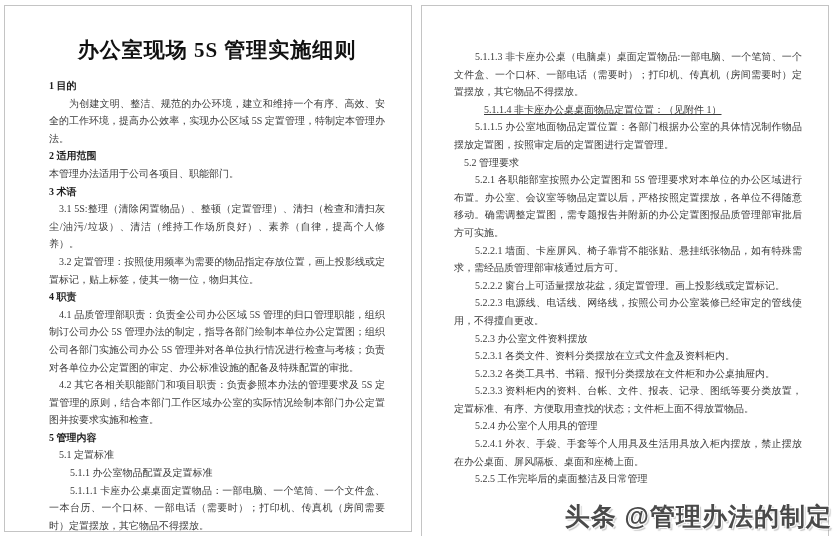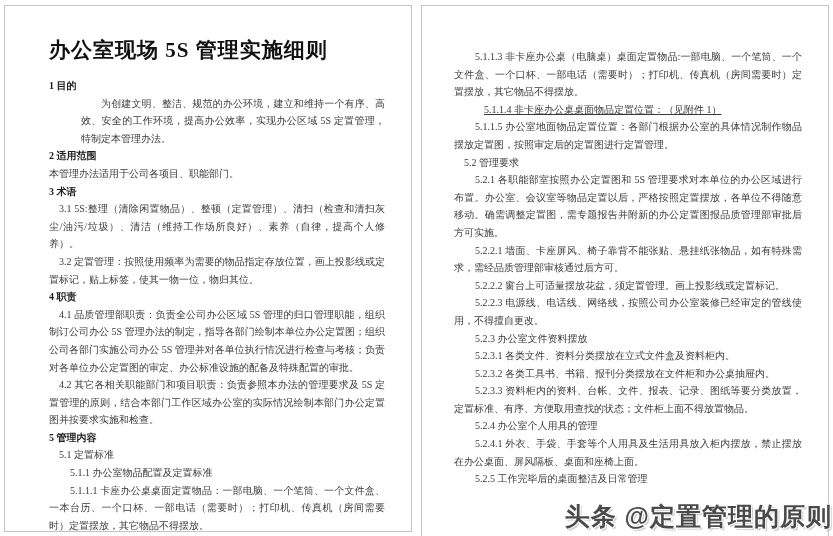--- a/index.html
+++ b/index.html
@@ -17,33 +17,33 @@
   }
   .page{
     position:absolute;top:5px;background:#ffffff;
     border:1px solid var(--page_border);
   }
   .page-left{left:4px;width:408px;height:527px;padding:30px 26px 0 44px;}
   .page-right{left:421px;width:408px;height:545px;padding:42px 26px 0 32px;}
   .doc-title{
     margin:0 0 13px 0;
     font-size:21px;font-weight:bold;color:#111;
-    text-align:left;letter-spacing:1px;line-height:28px;
+    text-align:center;letter-spacing:1px;line-height:28px;
     font-family:"Liberation Serif","DejaVu Serif",serif;
   }
   .para{
     margin:0;
     font-size:10px;
     line-height:17.6px;
     color:var(--text_color);
     text-align:justify;
     word-break:break-all;
   }
   .para.heading{font-weight:bold;color:var(--heading_color);}
-  .para.body{text-indent:2em;margin-left:32px;}
+  .para.body{text-indent:2em;}
   .para.flush{text-indent:0;}
   .para.num1{text-indent:1em;}
   .para.num2{text-indent:2.1em;}
   .para.num3{text-indent:3em;text-decoration:underline;}
   .watermark{
     position:absolute;right:1px;bottom:3px;
     font-family:"Liberation Sans","DejaVu Sans",sans-serif;
     font-size:25px;font-weight:bold;letter-spacing:1px;
     color:var(--watermark_color);
     text-shadow:
@@ -92,13 +92,13 @@
       <p class="para num2">5.2.3 办公室文件资料摆放</p>
       <p class="para num2">5.2.3.1 各类文件、资料分类摆放在立式文件盒及资料柜内。</p>
       <p class="para num2">5.2.3.2 各类工具书、书籍、报刊分类摆放在文件柜和办公桌抽屉内。</p>
       <p class="para num2">5.2.3.3 资料柜内的资料、台帐、文件、报表、记录、图纸等要分类放置，定置标准、有序、方便取用查找的状态；文件柜上面不得放置物品。</p>
       <p class="para num2">5.2.4 办公室个人用具的管理</p>
       <p class="para num2">5.2.4.1 外衣、手袋、手套等个人用具及生活用具放入柜内摆放，禁止摆放在办公桌面、屏风隔板、桌面和座椅上面。</p>
       <p class="para num2">5.2.5 工作完毕后的桌面整洁及日常管理</p>
     </div>
 </div>
 
-<div class="watermark">头条 @定置管理的原则</div>
+<div class="watermark">头条 @管理办法的制定</div>
 
 </body></html>

